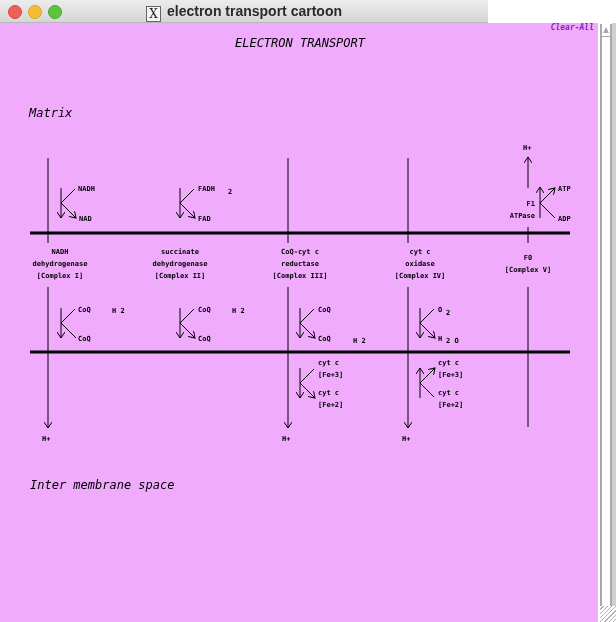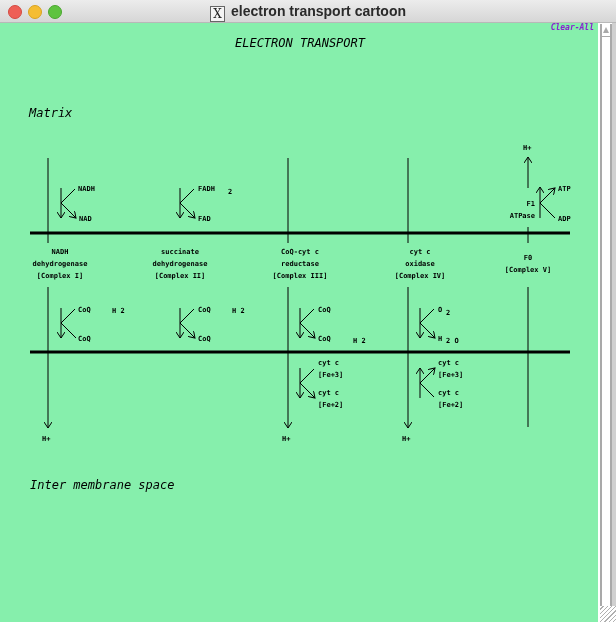--- a/index.html
+++ b/index.html
@@ -1,29 +1,29 @@
 <!DOCTYPE html>
 <html><head>
 <meta charset="utf-8">
 <style>
   html, body { margin:0; padding:0; }
   body { width:616px; height:622px; overflow:hidden; background:#ffffff; position:relative;
          font-family:"DejaVu Sans Mono", monospace; }
-  .titlebar { position:absolute; left:0; top:0; width:616px; height:22px;
+  .titlebar { position:absolute; left:0; top:0; width:488px; height:22px;
               background:linear-gradient(#ececec,#d6d6d6); border-bottom:1px solid #b8b8b8; }
   .traffic { position:absolute; top:5px; width:12px; height:12px; border-radius:50%; }
   .t-close { left:8px; background:#ee5f56; border:0.5px solid #d44a41; }
   .t-min { left:28px; background:#f5bd32; border:0.5px solid #d9a321; }
   .t-max { left:48px; background:#5ec33f; border:0.5px solid #4aa62f; }
   .win-title { position:absolute; left:0; right:0; top:3px; text-align:center;
                font-family:"Liberation Sans", sans-serif; font-weight:bold; font-size:14px; color:#2a2a2a; }
   .x-icon { display:inline-block; width:13px; height:14px; border:1px solid #666; background:#f4f4f4;
             font-family:"DejaVu Serif", serif; font-size:12px; line-height:14px; text-align:center;
             vertical-align:-2px; margin-right:6px; color:#222; font-weight:normal; }
-  .canvas { position:absolute; left:0; top:23px; width:598px; height:599px; background:#86efac; }
+  .canvas { position:absolute; left:0; top:23px; width:598px; height:599px; background:#f0abfc; }
   .clear-all { position:absolute; right:4px; top:0px; font-family:"DejaVu Sans Mono", monospace;
                font-style:italic; font-weight:bold; font-size:8px; color:#8a1fcf; cursor:pointer; }
   .scrollbar { position:absolute; left:600px; top:24px; width:12px; height:582px;
                background:#fff; border-left:2px solid #a9a9a9; border-right:2px solid #a9a9a9; box-sizing:border-box; }
   .scroll-up { position:absolute; left:0; top:0; width:8px; height:12px; border-bottom:1px solid #a9a9a9; }
   .scroll-up::after { content:""; position:absolute; left:1px; top:3px; border-left:3px solid transparent;
                       border-right:3px solid transparent; border-bottom:6px solid #a9a9a9; }
   .grip { position:absolute; left:600px; top:606px; width:16px; height:16px;
           background:repeating-linear-gradient(135deg,#fff 0 2px,#b0b0b0 2px 3px); }
   .edge { position:absolute; left:612px; top:23px; width:4px; height:599px; background:#d0d0d0; }

